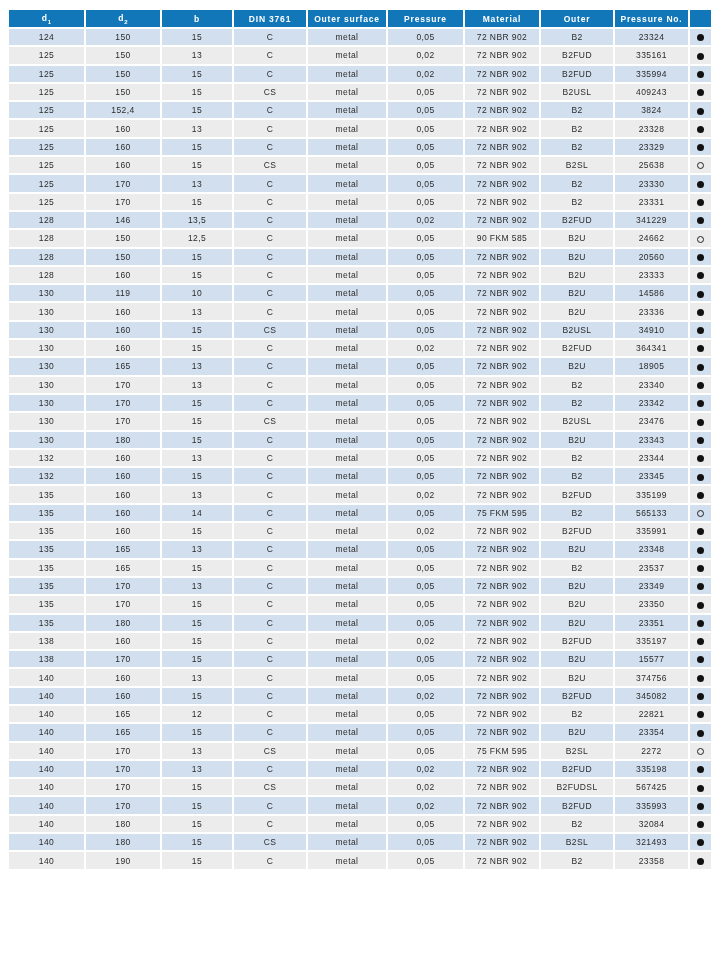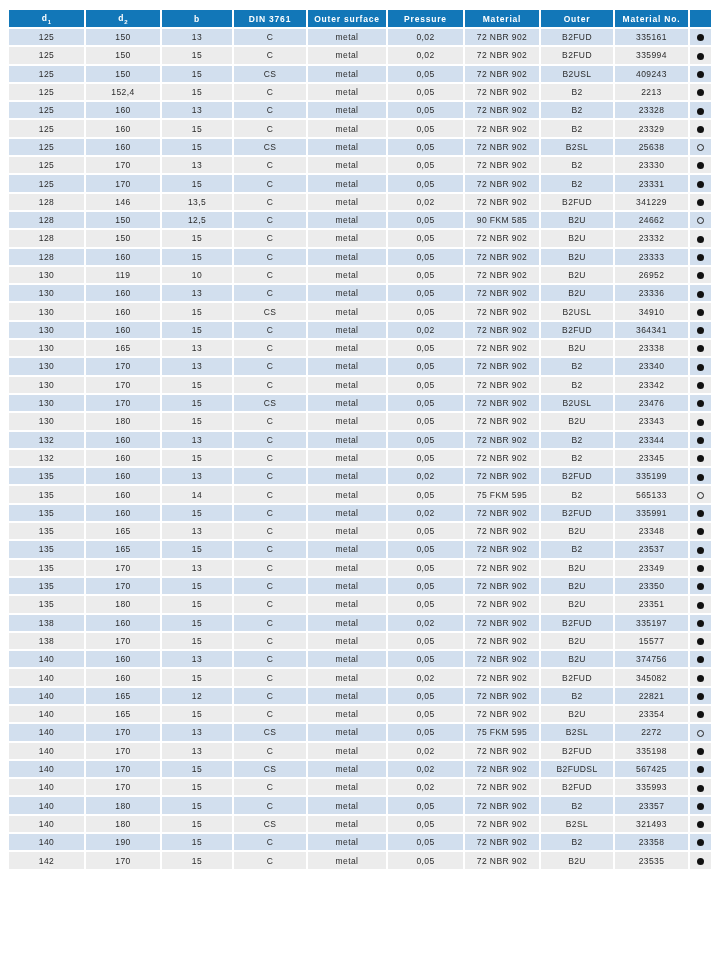--- a/index.html
+++ b/index.html
@@ -85,26 +85,38 @@
     <thead>
       <tr>
         <th><span>d</span><sub>1</sub></th>
         <th><span>d</span><sub>2</sub></th>
         <th>b</th>
         <th>DIN 3761</th>
         <th>Outer surface</th>
         <th>Pressure</th>
         <th>Material</th>
         <th>Outer</th>
-        <th>Material No.</th>
+        <th>Pressure No.</th>
         <th></th>
       </tr>
     </thead>
     <tbody>
         <tr>
+    <td>124</td>
+    <td>150</td>
+    <td>15</td>
+    <td>C</td>
+    <td>metal</td>
+    <td>0,05</td>
+    <td>72 NBR 902</td>
+    <td>B2</td>
+    <td>23324</td>
+    <td><span class="dot filled"></span></td>
+  </tr>
+        <tr>
     <td>125</td>
     <td>150</td>
     <td>13</td>
     <td>C</td>
     <td>metal</td>
     <td>0,02</td>
     <td>72 NBR 902</td>
     <td>B2FUD</td>
     <td>335161</td>
     <td><span class="dot filled"></span></td>
@@ -135,21 +147,21 @@
   </tr>
         <tr>
     <td>125</td>
     <td>152,4</td>
     <td>15</td>
     <td>C</td>
     <td>metal</td>
     <td>0,05</td>
     <td>72 NBR 902</td>
     <td>B2</td>
-    <td>2213</td>
+    <td>3824</td>
     <td><span class="dot filled"></span></td>
   </tr>
         <tr>
     <td>125</td>
     <td>160</td>
     <td>13</td>
     <td>C</td>
     <td>metal</td>
     <td>0,05</td>
     <td>72 NBR 902</td>
@@ -231,21 +243,21 @@
   </tr>
         <tr>
     <td>128</td>
     <td>150</td>
     <td>15</td>
     <td>C</td>
     <td>metal</td>
     <td>0,05</td>
     <td>72 NBR 902</td>
     <td>B2U</td>
-    <td>23332</td>
+    <td>20560</td>
     <td><span class="dot filled"></span></td>
   </tr>
         <tr>
     <td>128</td>
     <td>160</td>
     <td>15</td>
     <td>C</td>
     <td>metal</td>
     <td>0,05</td>
     <td>72 NBR 902</td>
@@ -255,21 +267,21 @@
   </tr>
         <tr>
     <td>130</td>
     <td>119</td>
     <td>10</td>
     <td>C</td>
     <td>metal</td>
     <td>0,05</td>
     <td>72 NBR 902</td>
     <td>B2U</td>
-    <td>26952</td>
+    <td>14586</td>
     <td><span class="dot filled"></span></td>
   </tr>
         <tr>
     <td>130</td>
     <td>160</td>
     <td>13</td>
     <td>C</td>
     <td>metal</td>
     <td>0,05</td>
     <td>72 NBR 902</td>
@@ -303,21 +315,21 @@
   </tr>
         <tr>
     <td>130</td>
     <td>165</td>
     <td>13</td>
     <td>C</td>
     <td>metal</td>
     <td>0,05</td>
     <td>72 NBR 902</td>
     <td>B2U</td>
-    <td>23338</td>
+    <td>18905</td>
     <td><span class="dot filled"></span></td>
   </tr>
         <tr>
     <td>130</td>
     <td>170</td>
     <td>13</td>
     <td>C</td>
     <td>metal</td>
     <td>0,05</td>
     <td>72 NBR 902</td>
@@ -603,21 +615,21 @@
   </tr>
         <tr>
     <td>140</td>
     <td>180</td>
     <td>15</td>
     <td>C</td>
     <td>metal</td>
     <td>0,05</td>
     <td>72 NBR 902</td>
     <td>B2</td>
-    <td>23357</td>
+    <td>32084</td>
     <td><span class="dot filled"></span></td>
   </tr>
         <tr>
     <td>140</td>
     <td>180</td>
     <td>15</td>
     <td>CS</td>
     <td>metal</td>
     <td>0,05</td>
     <td>72 NBR 902</td>
@@ -628,29 +640,17 @@
         <tr>
     <td>140</td>
     <td>190</td>
     <td>15</td>
     <td>C</td>
     <td>metal</td>
     <td>0,05</td>
     <td>72 NBR 902</td>
     <td>B2</td>
     <td>23358</td>
-    <td><span class="dot filled"></span></td>
-  </tr>
-        <tr>
-    <td>142</td>
-    <td>170</td>
-    <td>15</td>
-    <td>C</td>
-    <td>metal</td>
-    <td>0,05</td>
-    <td>72 NBR 902</td>
-    <td>B2U</td>
-    <td>23535</td>
     <td><span class="dot filled"></span></td>
   </tr>
       </tbody>
   </table>
 </div>
 
 </body></html>

